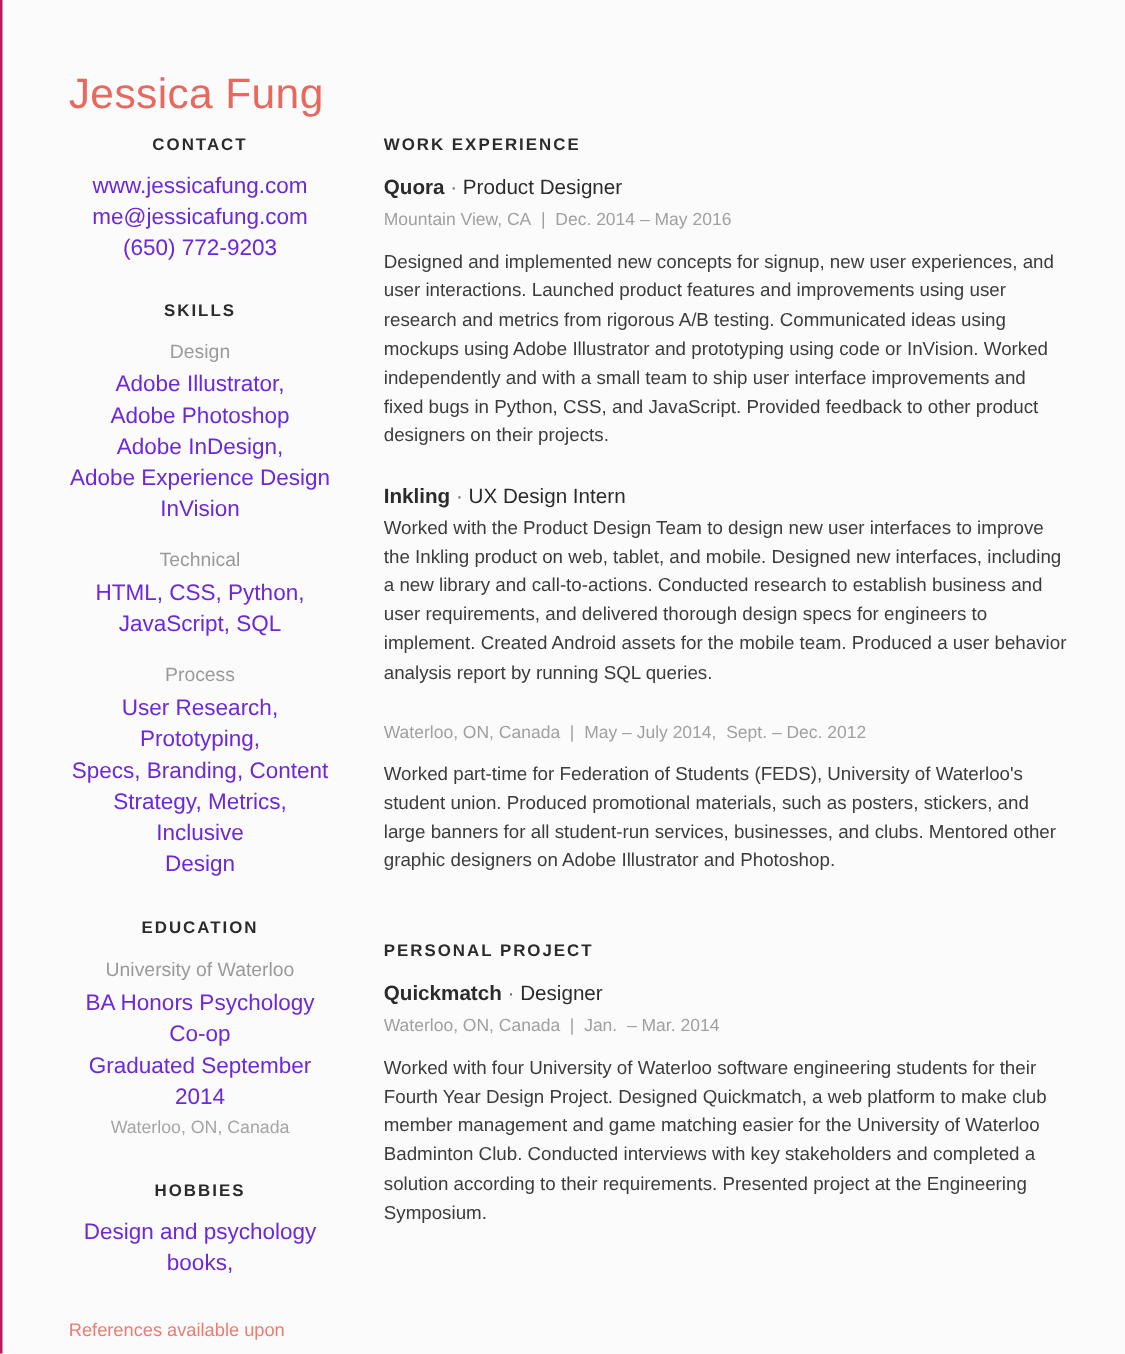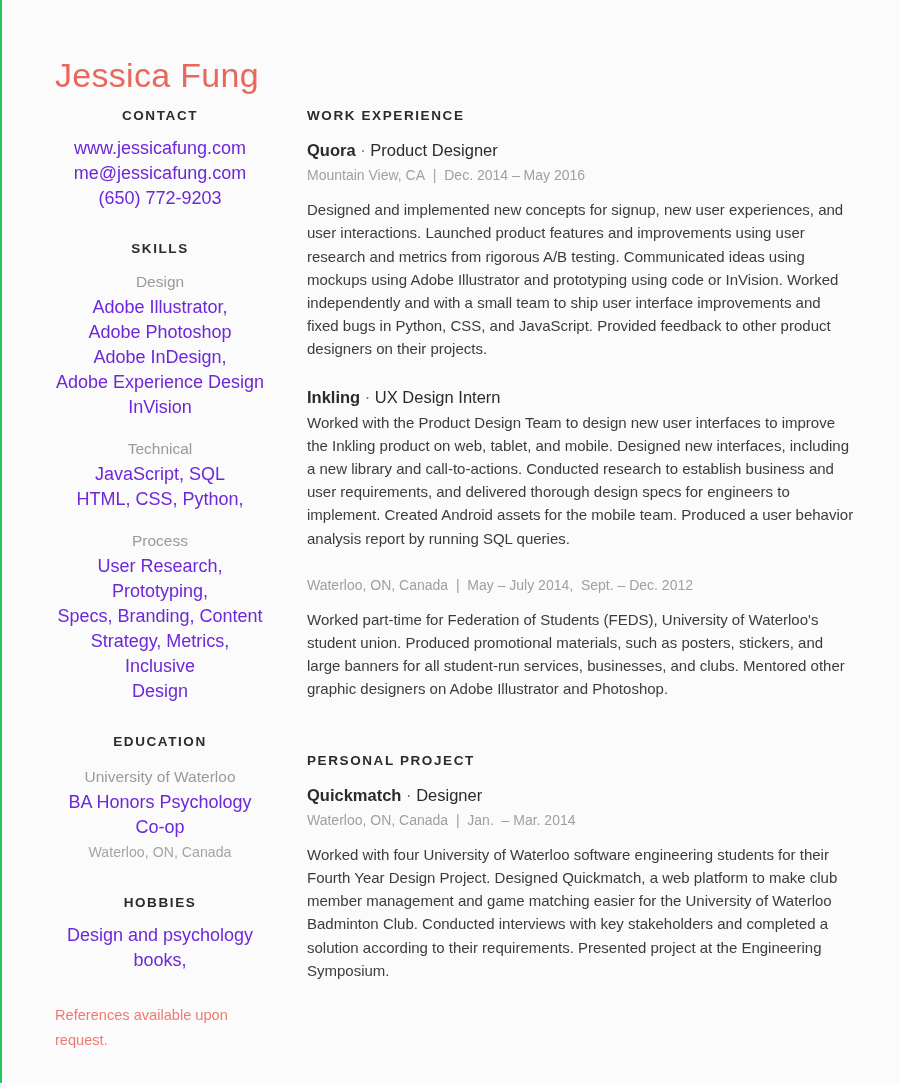--- a/index.html
+++ b/index.html
@@ -13,21 +13,21 @@
     background: #fbfbfb;
     font-family: "Liberation Sans", sans-serif;
     color: #3c3c3c;
     overflow: hidden;
   }
   .page {
     position: relative;
     width: 900px;
     height: 1083px;
     background: #fbfbfb;
-    border-left: 2px solid #22c55e;
+    border-left: 2px solid #be185d;
   }
 
   
   .name {
     position: absolute;
     left: 53px;
     top: 34px;
     font-size: 34px;
     font-weight: 400;
     letter-spacing: 0.3px;
@@ -143,37 +143,38 @@
         <div class="sb-sub">Design</div>
         <div class="sb-line">Adobe Illustrator,</div>
         <div class="sb-line">Adobe Photoshop</div>
         <div class="sb-line">Adobe InDesign,</div>
         <div class="sb-line">Adobe Experience Design</div>
         <div class="sb-line">InVision</div>
       </div>
 
       <div class="sb-group">
         <div class="sb-sub">Technical</div>
+        <div class="sb-line">HTML, CSS, Python,</div>
         <div class="sb-line">JavaScript, SQL</div>
-        <div class="sb-line">HTML, CSS, Python,</div>
       </div>
 
       <div class="sb-group">
         <div class="sb-sub">Process</div>
         <div class="sb-line">User Research, Prototyping,</div>
         <div class="sb-line">Specs, Branding, Content</div>
         <div class="sb-line">Strategy, Metrics, Inclusive</div>
         <div class="sb-line">Design</div>
       </div>
     </div>
 
     <div class="sb-block">
       <div class="section-title">EDUCATION</div>
       <div class="edu-school">University of Waterloo</div>
       <div class="sb-line">BA Honors Psychology Co-op</div>
+      <div class="sb-line">Graduated September 2014</div>
       <div class="sb-muted">Waterloo, ON, Canada</div>
     </div>
 
     <div class="sb-block">
       <div class="section-title">HOBBIES</div>
       <div class="sb-line">Design and psychology books,</div>
     </div>
 
     <div class="references">References available upon request.</div>
   </div>

